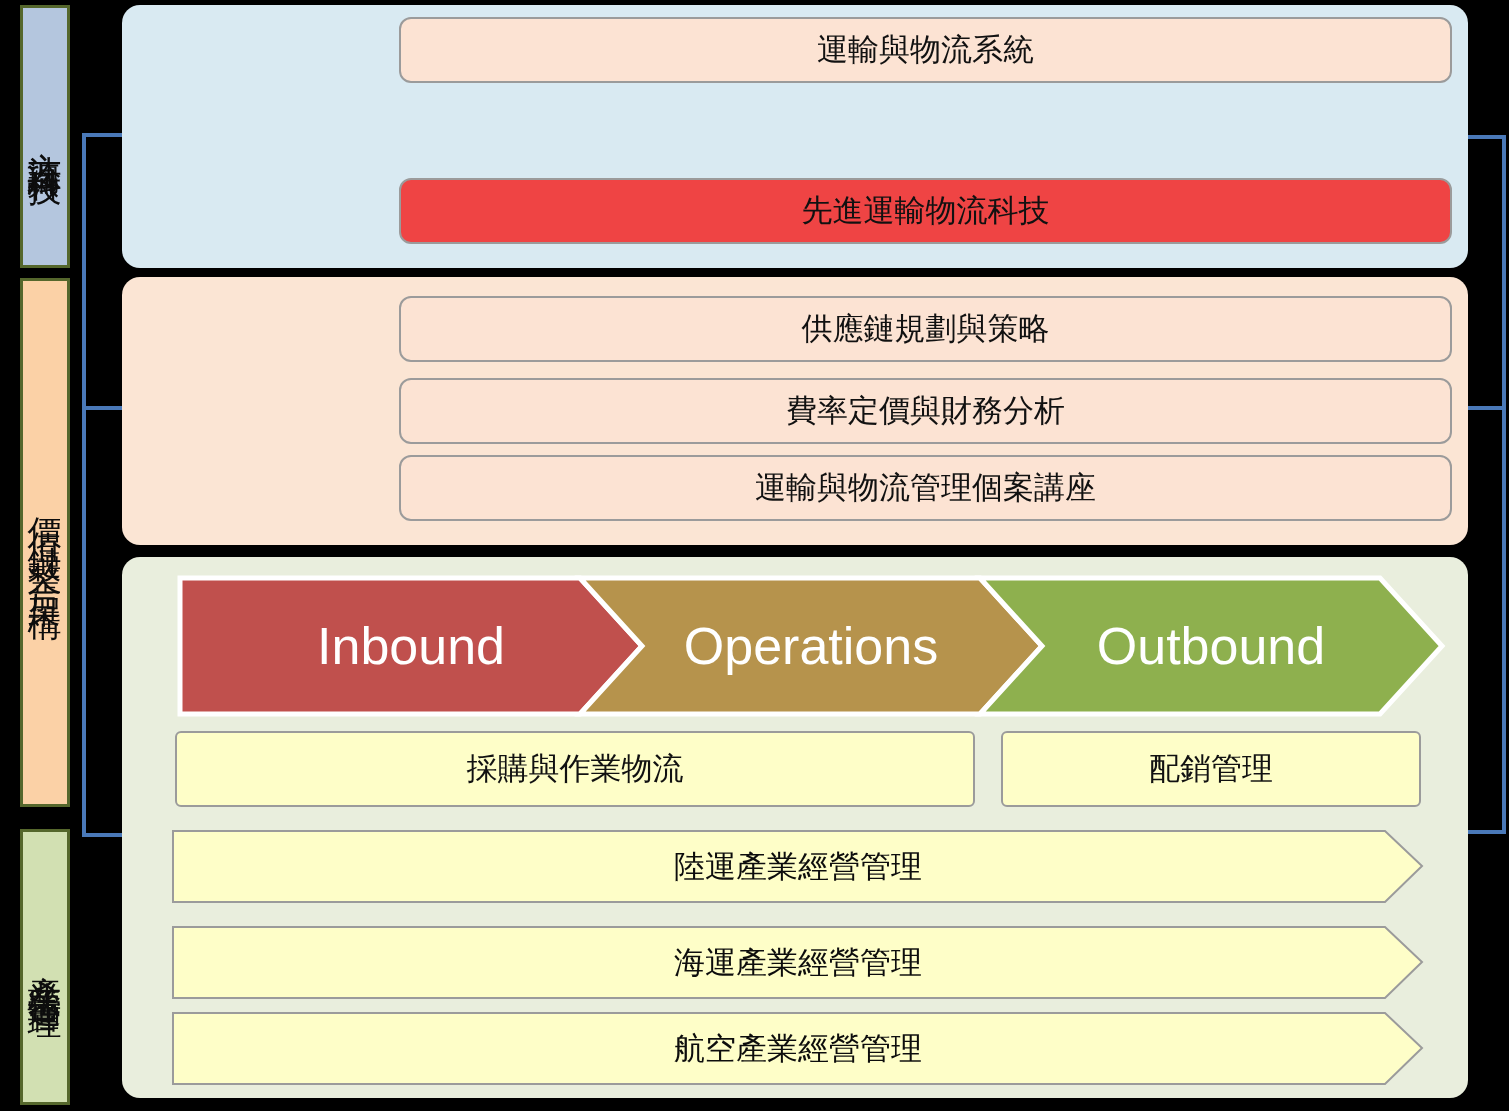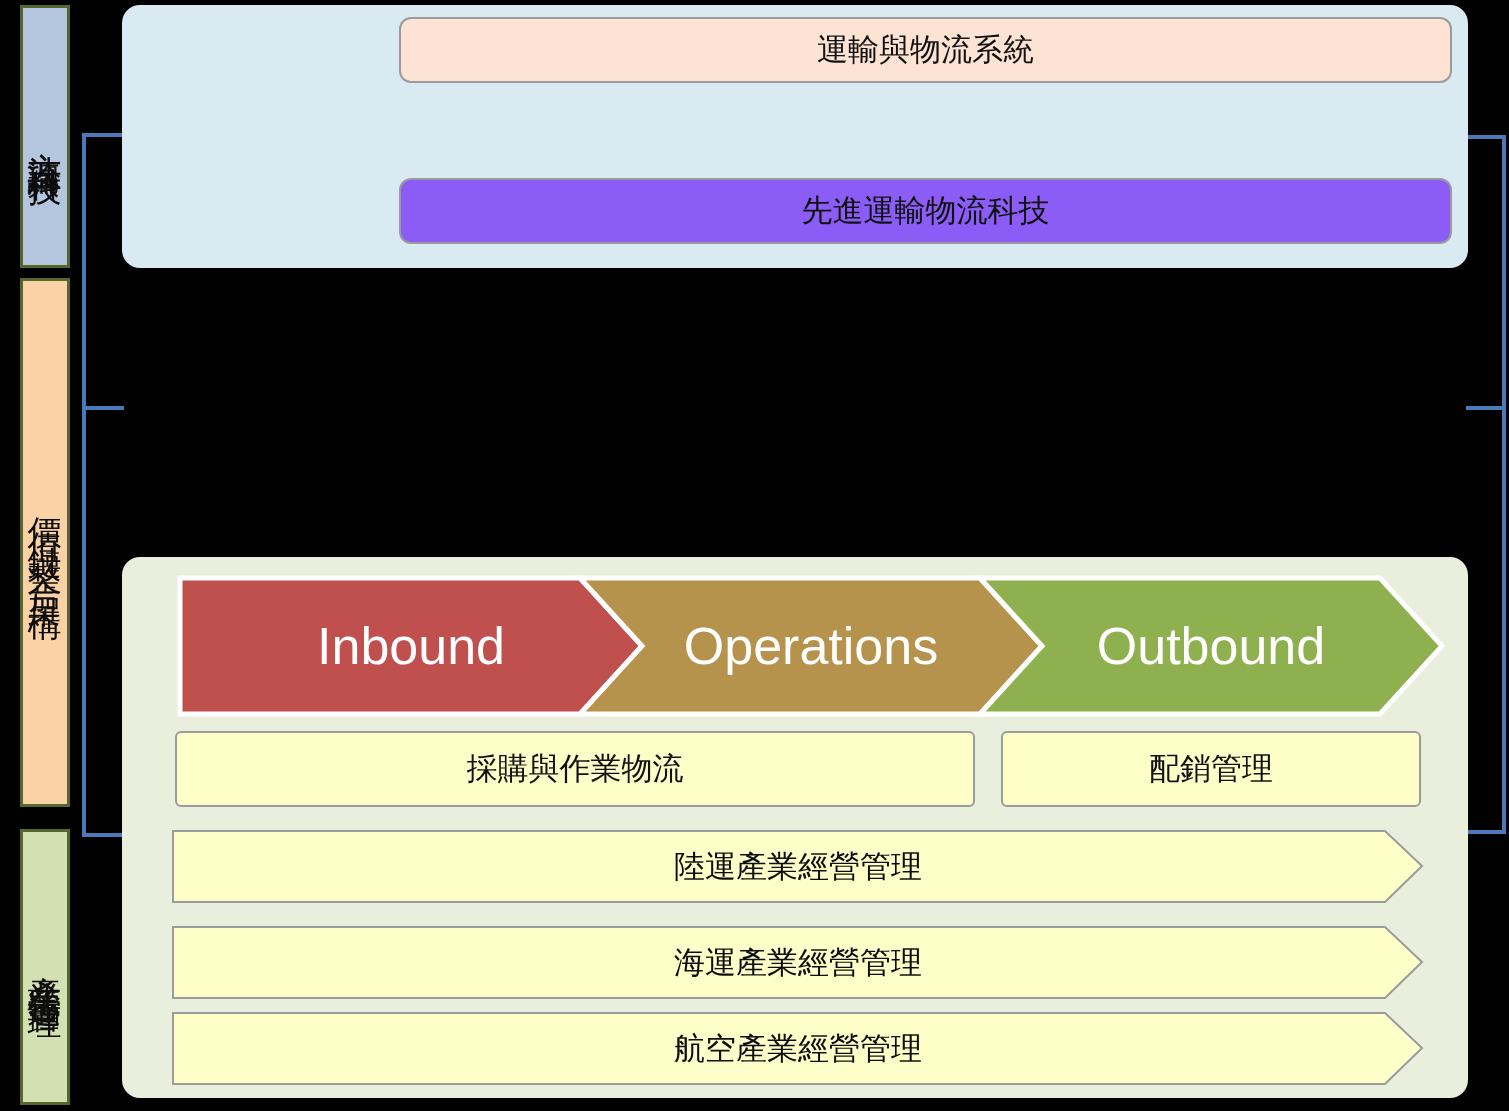--- a/index.html
+++ b/index.html
@@ -24,21 +24,21 @@
   .panel-mid{top:277px;height:268px;background:#fbe5d4;}
   .panel-bottom{top:557px;height:541px;background:#e9eedd;}
   
   .row-box{
     position:absolute;left:277px;width:1053px;height:66px;box-sizing:border-box;
     border:2px solid #9b9b9b;border-radius:12px;
     display:flex;align-items:center;justify-content:center;
     font-size:31px;
   }
   .peach{background:#fce3d3;}
-  .yellow{background:#8b5cf6;}
+  .yellow{background:#ef4444;}
   
   .chevron-svg{position:absolute;left:175px;top:575px;}
   .chevron-label{
     font-family:"Liberation Sans","DejaVu Sans",sans-serif;
     font-size:52px;fill:#ffffff;
   }
   
   .big-yellow{
     position:absolute;top:731px;height:76px;box-sizing:border-box;
     background:#fefec8;border:2px solid #9b9b9b;border-radius:6px;
@@ -72,20 +72,25 @@
   <div class="line" style="left:1502px;top:135px;width:4px;height:699px;"></div>
   <div class="line" style="left:1466px;top:135px;width:40px;height:4px;"></div>
   <div class="line" style="left:1466px;top:406px;width:40px;height:4px;"></div>
   <div class="line" style="left:1466px;top:830px;width:40px;height:4px;"></div>
 
   <div class="panel panel-top">
     <div class="row-box peach" style="top:12px;">運輸與物流系統</div>
     <div class="row-box yellow" style="top:173px;">先進運輸物流科技</div>
   </div>
 
+  <div class="panel panel-mid">
+    <div class="row-box peach" style="top:19px;">供應鏈規劃與策略</div>
+    <div class="row-box peach" style="top:101px;">費率定價與財務分析</div>
+    <div class="row-box peach" style="top:178px;">運輸與物流管理個案講座</div>
+  </div>
 
   <div class="panel panel-bottom"></div>
 
   <svg class="chevron-svg" width="1272" height="142" viewBox="0 0 1272 142">
     <polygon points="5,3 405,3 467,71 405,139 5,139" stroke="#ffffff" stroke-width="5" fill="#c0504d"></polygon>
     <polygon points="405,3 805,3 867,71 805,139 405,139 467,71" stroke="#ffffff" stroke-width="5" fill="#b6934c"></polygon>
     <polygon points="805,3 1205,3 1267,71 1205,139 805,139 867,71" stroke="#ffffff" stroke-width="5" fill="#8eb04e"></polygon>
     <text class="chevron-label" x="236" y="71" text-anchor="middle" dominant-baseline="central">Inbound</text>
     <text class="chevron-label" x="636" y="71" text-anchor="middle" dominant-baseline="central">Operations</text>
     <text class="chevron-label" x="1036" y="71" text-anchor="middle" dominant-baseline="central">Outbound</text>

